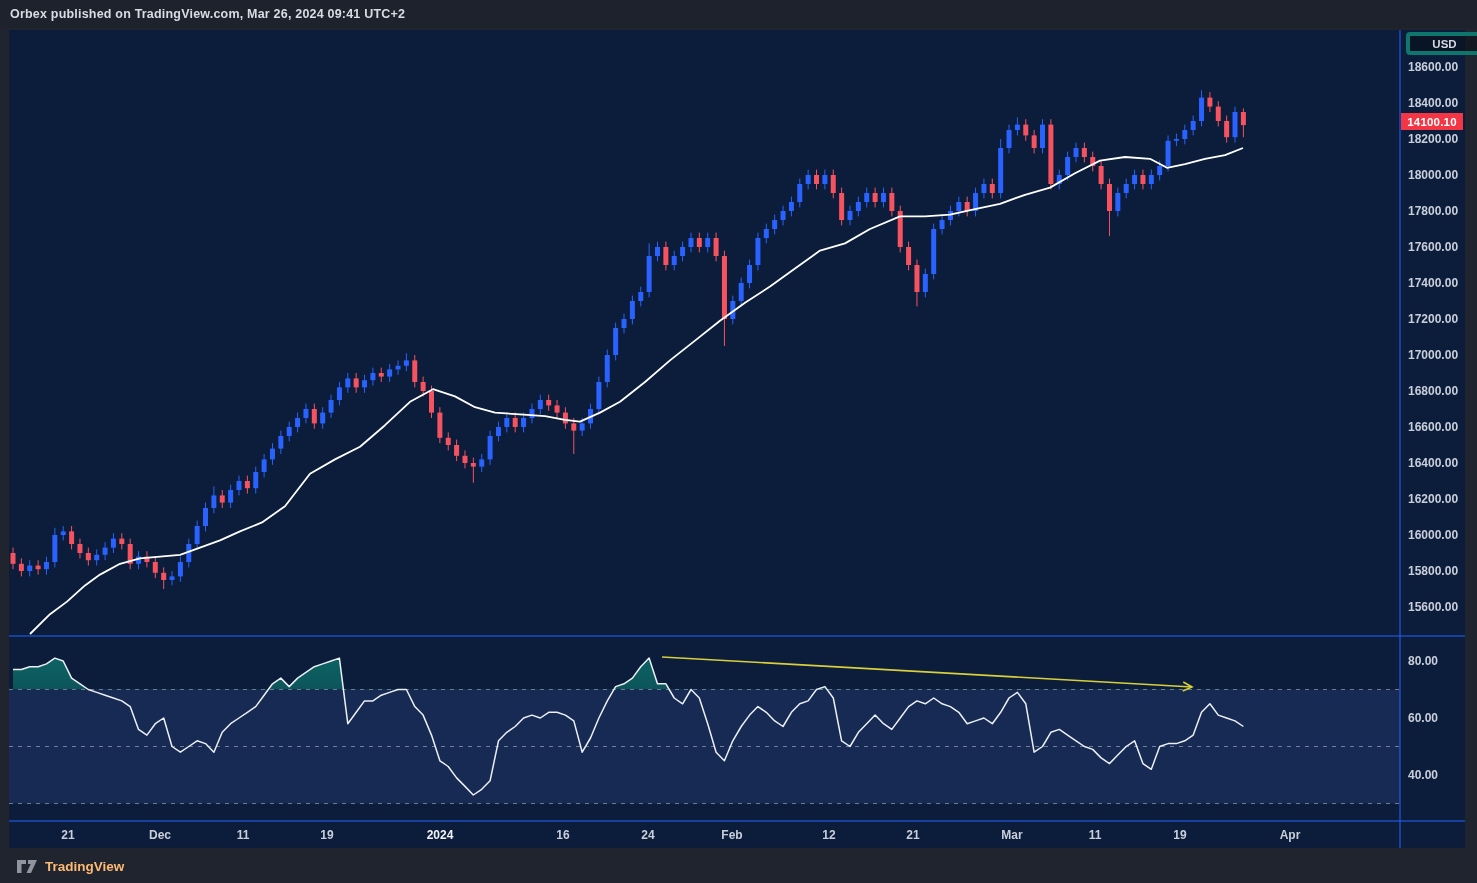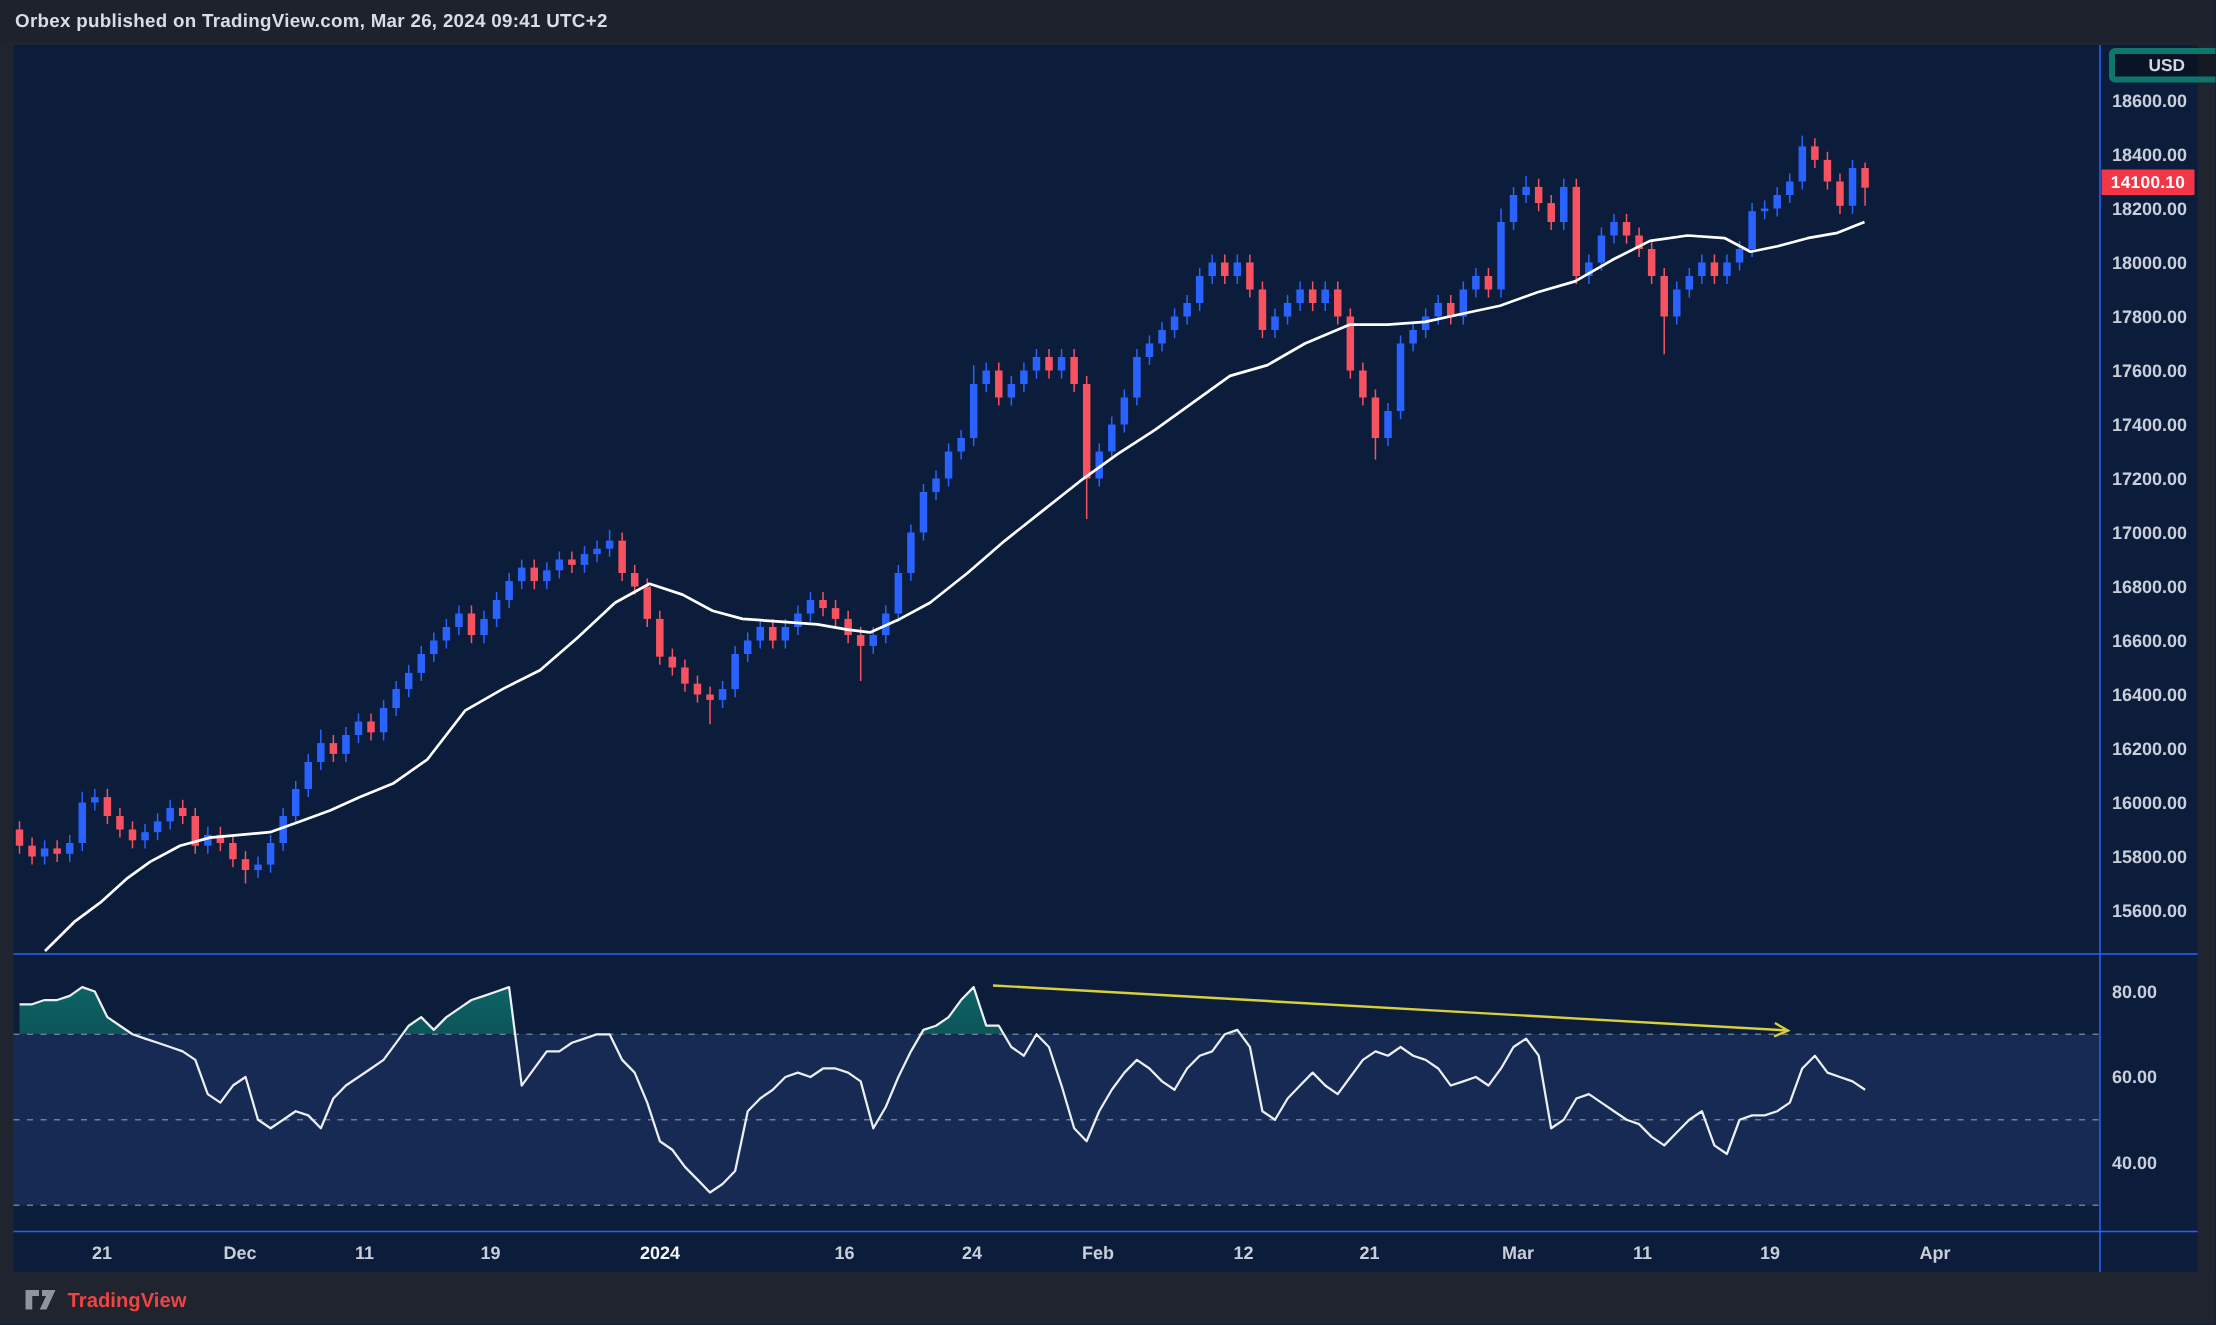--- a/index.html
+++ b/index.html
@@ -25,21 +25,21 @@
   #last-price-label{
     position:absolute;left:1401px;top:113px;width:62px;height:17px;z-index:4;
     background:#F23645;color:#FFFFFF;font-size:11.5px;font-weight:700;
     display:flex;align-items:center;justify-content:center;letter-spacing:.2px;
   }
   #bottom-bar{
     position:absolute;left:0;top:849px;width:1477px;height:34px;
     background:#20242E;display:flex;align-items:center;z-index:3;
   }
   #watermark{display:flex;align-items:center;margin-left:16px;gap:7px;}
-  #watermark-text{color:#ef4444;font-size:13.5px;font-weight:700;}
+  #watermark-text{color:#fdba74;font-size:13.5px;font-weight:700;}
 </style>
 </head>
 <body>
 
 <div id="header-bar">
   <span id="page-title">Orbex published on TradingView.com, Mar 26, 2024 09:41 UTC+2</span>
 </div>
 
 <svg id="chart-svg" width="1477" height="883" viewBox="0 0 1477 883">
     <rect x="9" y="30" width="1456" height="818" fill="#0B1D3A"></rect>

